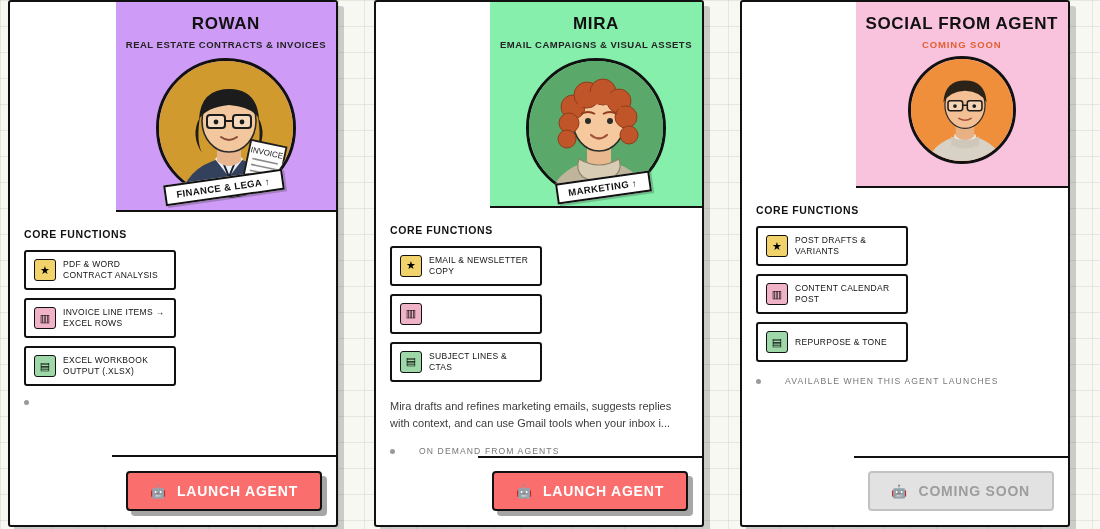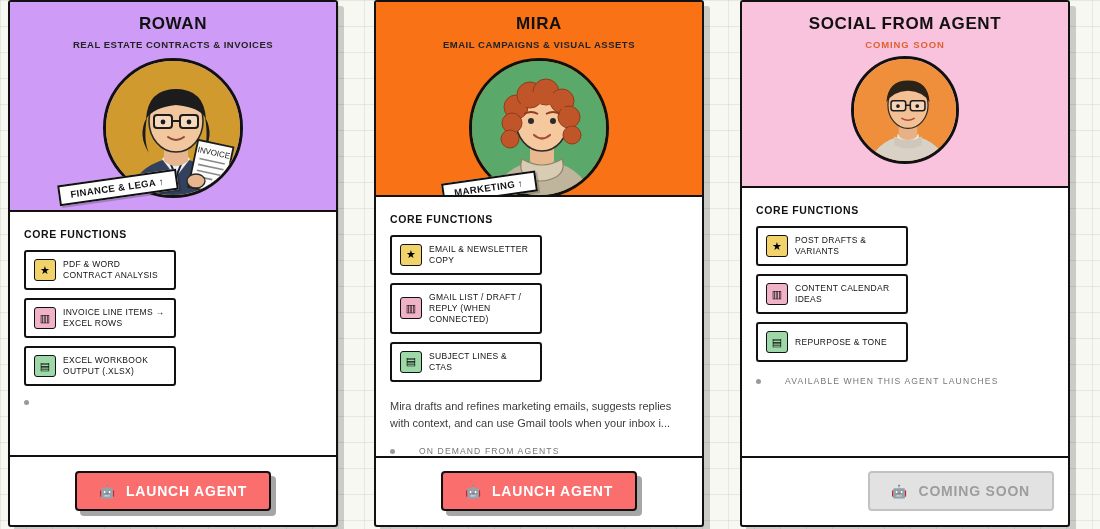--- a/index.html
+++ b/index.html
@@ -28,34 +28,35 @@
   .card {
     position: relative;
     width: 330px;
     background: #ffffff;
     border: 2px solid #111;
     border-radius: 3px;
     box-shadow: 6px 6px 0 rgba(0,0,0,0.18);
     display: flex;
     flex-direction: column;
     margin-top: 0;
+    align-items: flex-end;
   }
   .card.c1 { height: 527px; margin-top: 0px; }
   .card.c2 { height: 527px; margin-top: 0px; }
   .card.c3 { height: 527px; margin-top: 0px; }
 
   
   .card-head {
     position: relative;
     border-bottom: 2px solid #111;
     padding: 8px 10px 0 10px;
     overflow: hidden;
   }
   .c1 .card-head { background: #ce9cf6; height: 210px; }
-  .c2 .card-head { background: #f97316; height: 210px; }
+  .c2 .card-head { background: #86efac; height: 210px; }
   .c3 .card-head { background: #f9c3de; height: 186px; }
 
   .agent-name {
     text-align: center;
     font-size: 17px;
     font-weight: bold;
     letter-spacing: 0.6px;
     color: #111;
     margin-top: 4px;
   }
@@ -334,21 +335,20 @@
 
     <div class="card-body">
       <div class="section-title">CORE FUNCTIONS</div>
       <div class="chips">
         <div class="chip w1">
           <span class="chip-ico ico-star">★</span>
           <span class="chip-text">EMAIL &amp; NEWSLETTER COPY</span>
         </div>
         <div class="chip w2">
           <span class="chip-ico ico-bars">▥</span>
-          <span class="chip-text">GMAIL LIST / DRAFT / REPLY (WHEN CONNECTED)</span>
         </div>
         <div class="chip w1">
           <span class="chip-ico ico-sheet">▤</span>
           <span class="chip-text">SUBJECT LINES &amp; CTAS</span>
         </div>
       </div>
       <div class="desc">Mira drafts and refines marketing emails, suggests replies with context, and can use Gmail tools when your inbox i...</div>
       <div class="avail">
         <span class="dot"></span>
         <span>ON DEMAND FROM AGENTS</span>
@@ -391,21 +391,21 @@
 
     <div class="card-body">
       <div class="section-title">CORE FUNCTIONS</div>
       <div class="chips">
         <div class="chip w1">
           <span class="chip-ico ico-star">★</span>
           <span class="chip-text">POST DRAFTS &amp; VARIANTS</span>
         </div>
         <div class="chip w2">
           <span class="chip-ico ico-bars">▥</span>
-          <span class="chip-text">CONTENT CALENDAR IDEAS</span>
+          <span class="chip-text">CONTENT CALENDAR POST</span>
         </div>
         <div class="chip w1">
           <span class="chip-ico ico-sheet">▤</span>
           <span class="chip-text">REPURPOSE &amp; TONE</span>
         </div>
       </div>
       <div class="avail">
         <span class="dot"></span>
         <span>AVAILABLE WHEN THIS AGENT LAUNCHES</span>
       </div>

